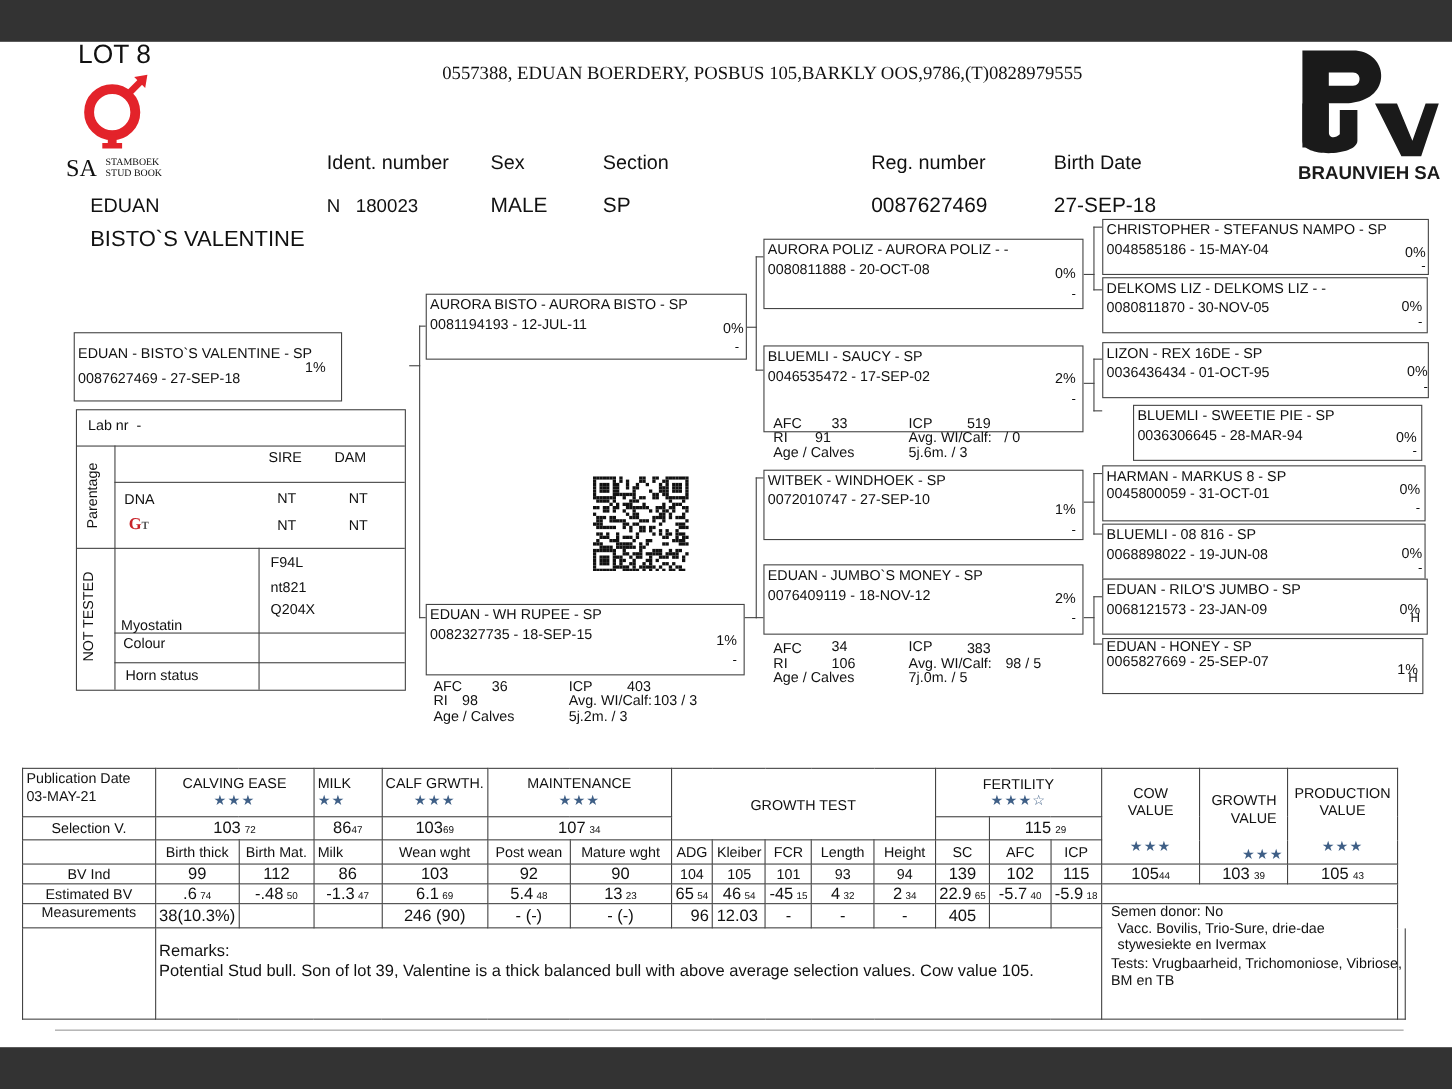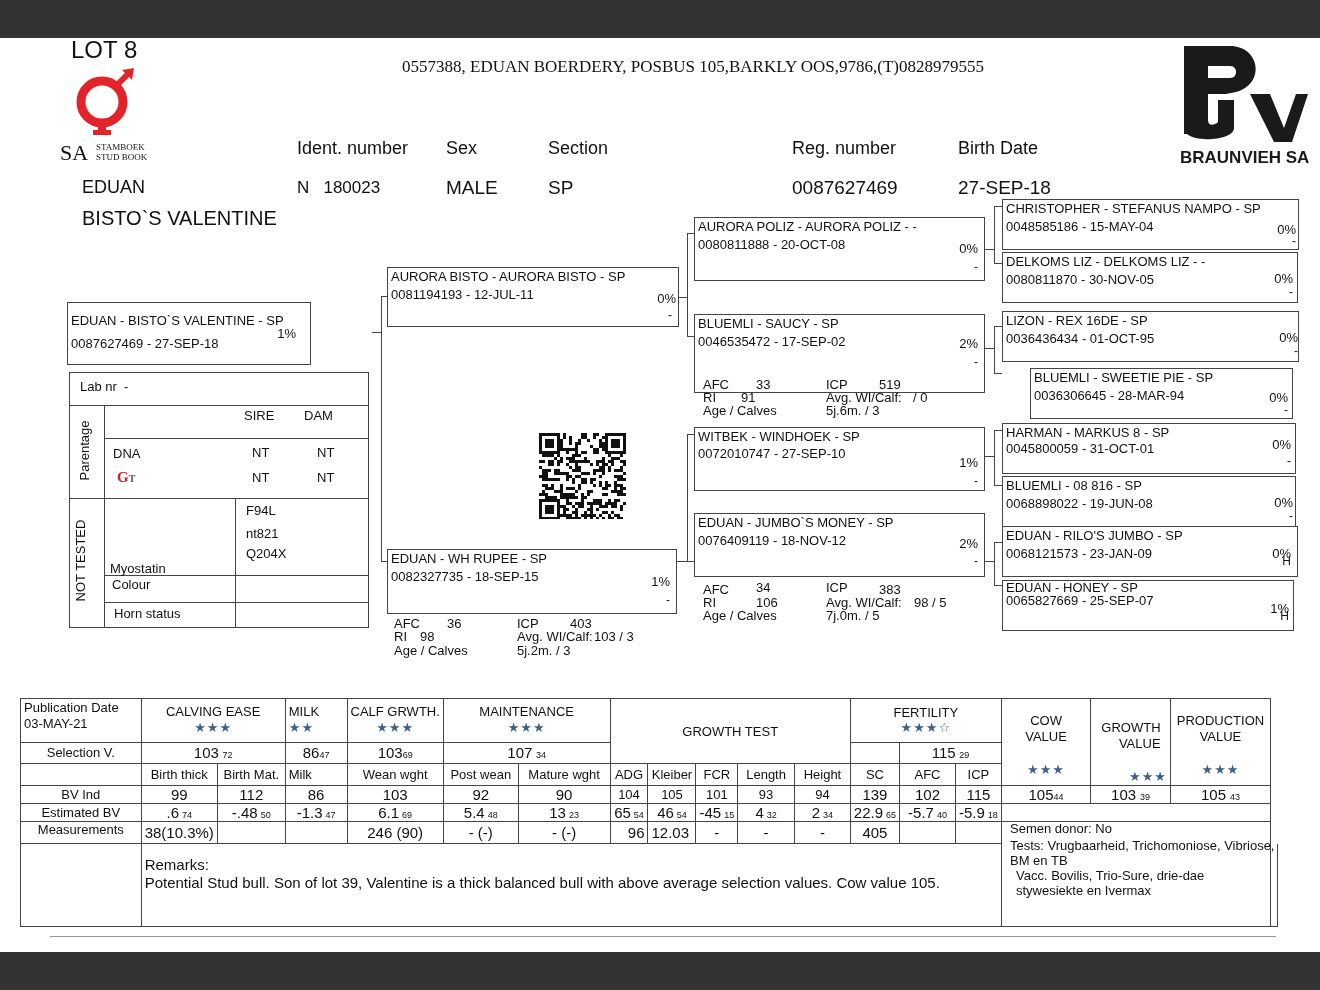--- a/index.html
+++ b/index.html
@@ -806,18 +806,18 @@
     <td colspan="14" class="left" style="vertical-align:top;padding-top:12px;font-size:15px;line-height:18px;">
       <div>Remarks:</div>
       <div>Potential Stud bull. Son of lot 39, Valentine is a thick balanced bull with above average selection values. Cow value 105.</div>
     </td>
     <td colspan="3" style="border-top:none;"></td>
   </tr>
 </tbody>
   </table>
 <div style="position:absolute;left:1010px;top:821px;width:265px;font-size:13px;line-height:15px;">
   <div>Semen donor: No</div>
+  <div style="padding-left:6px;">Vacc. Bovilis,  Trio-Sure, drie-dae stywesiekte en Ivermax</div>
   <div style="margin-top:2px;">Tests: Vrugbaarheid, Trichomoniose, Vibriose, BM en TB</div>
-  <div style="padding-left:6px;">Vacc. Bovilis,  Trio-Sure, drie-dae stywesiekte en Ivermax</div>
 </div>
 
 <div class="line" style="left:50px;top:936px;width:1226px;height:1px;background:#999;"></div>
 <div class="bar-bot"></div>
 
 </body></html>

